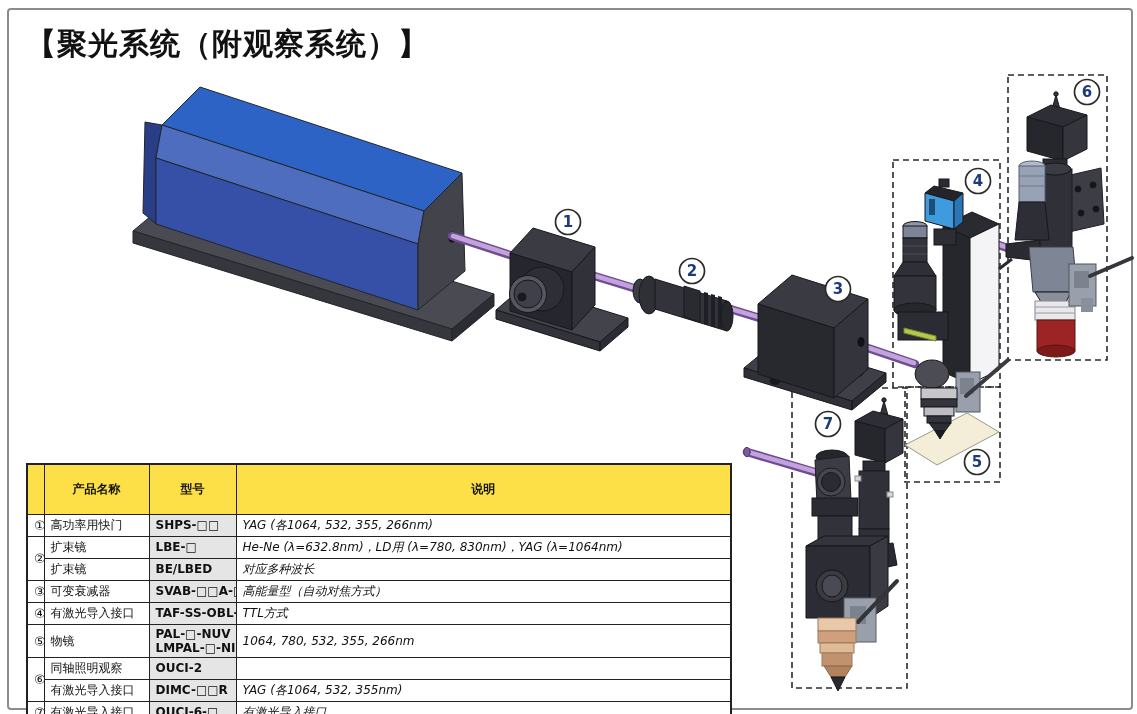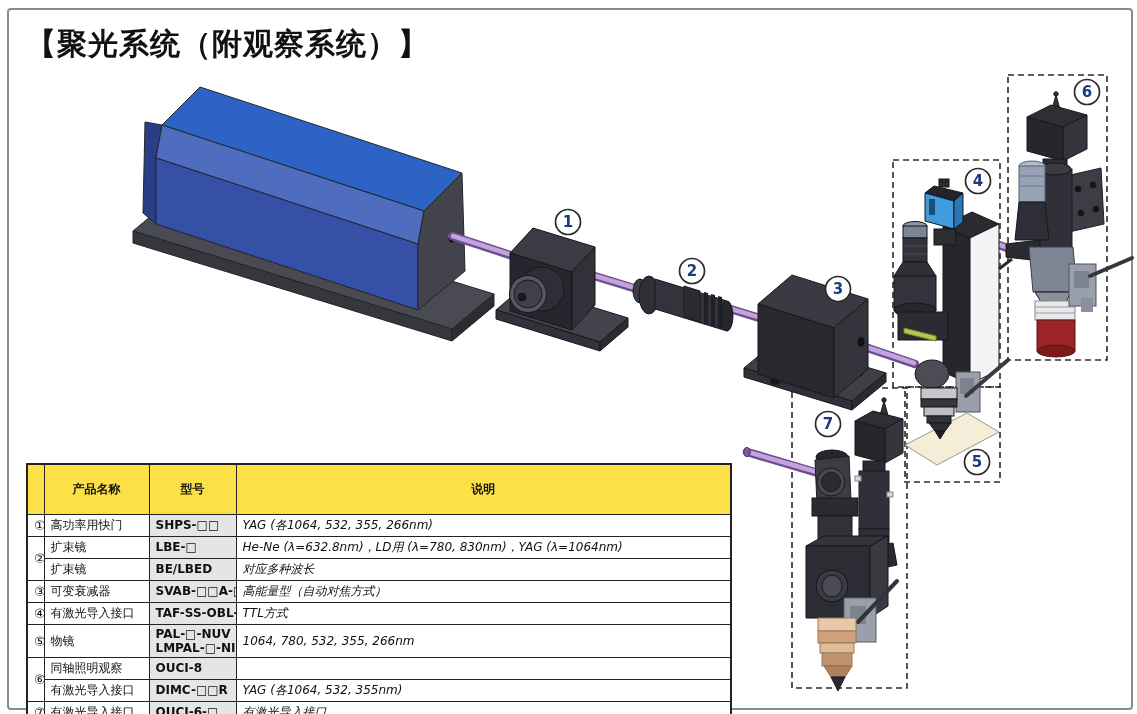--- a/index.html
+++ b/index.html
@@ -305,21 +305,21 @@
           </tr>
           <tr class="tall">
             <td class="num" rowspan="1">⑤</td>
             <td>物镜</td>
             <td class="model">PAL-□-NUV<br>LMPAL-□-NIR</td>
             <td class="desc">1064, 780, 532, 355, 266nm</td>
           </tr>
           <tr>
             <td class="num" rowspan="2">⑥</td>
             <td>同轴照明观察</td>
-            <td class="model">OUCI-8</td>
+            <td class="model">OUCI-2</td>
             <td class="desc"></td>
           </tr>
           <tr>
             <td>有激光导入接口</td>
             <td class="model">DIMC-□□R</td>
             <td class="desc">YAG (各1064, 532, 355nm)</td>
           </tr>
           <tr>
             <td class="num" rowspan="1">⑦</td>
             <td>有激光导入接口</td>

